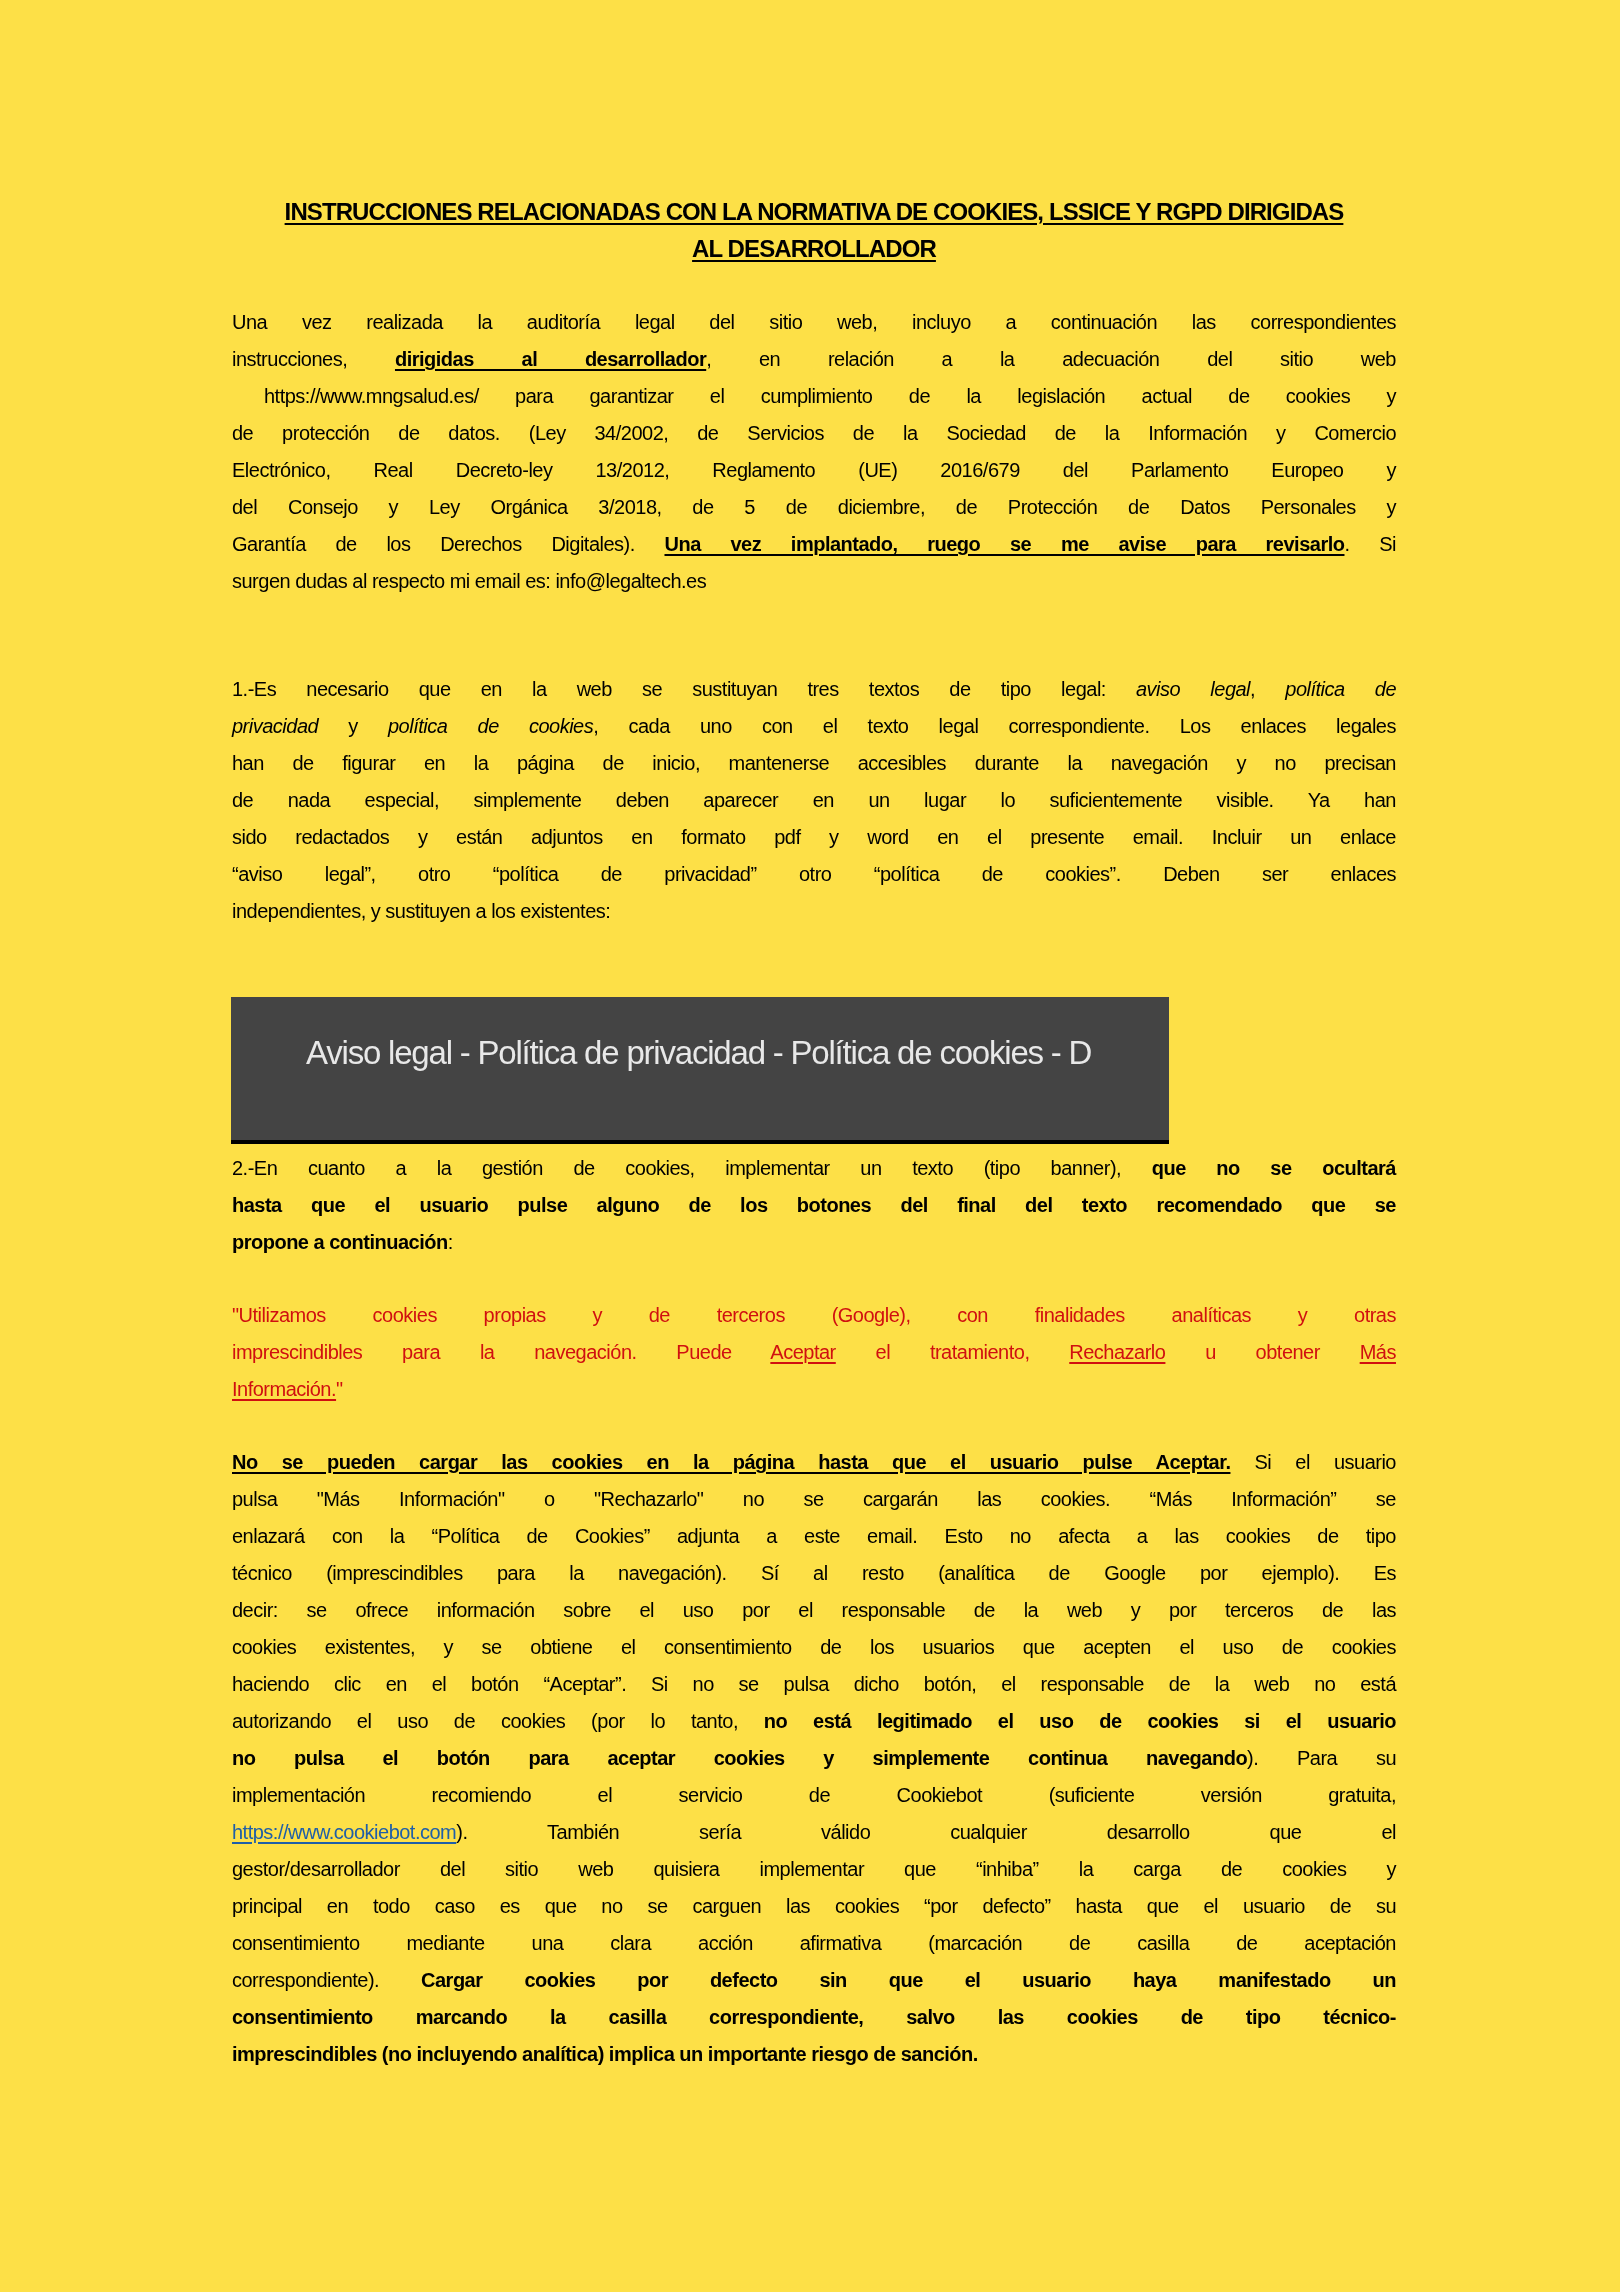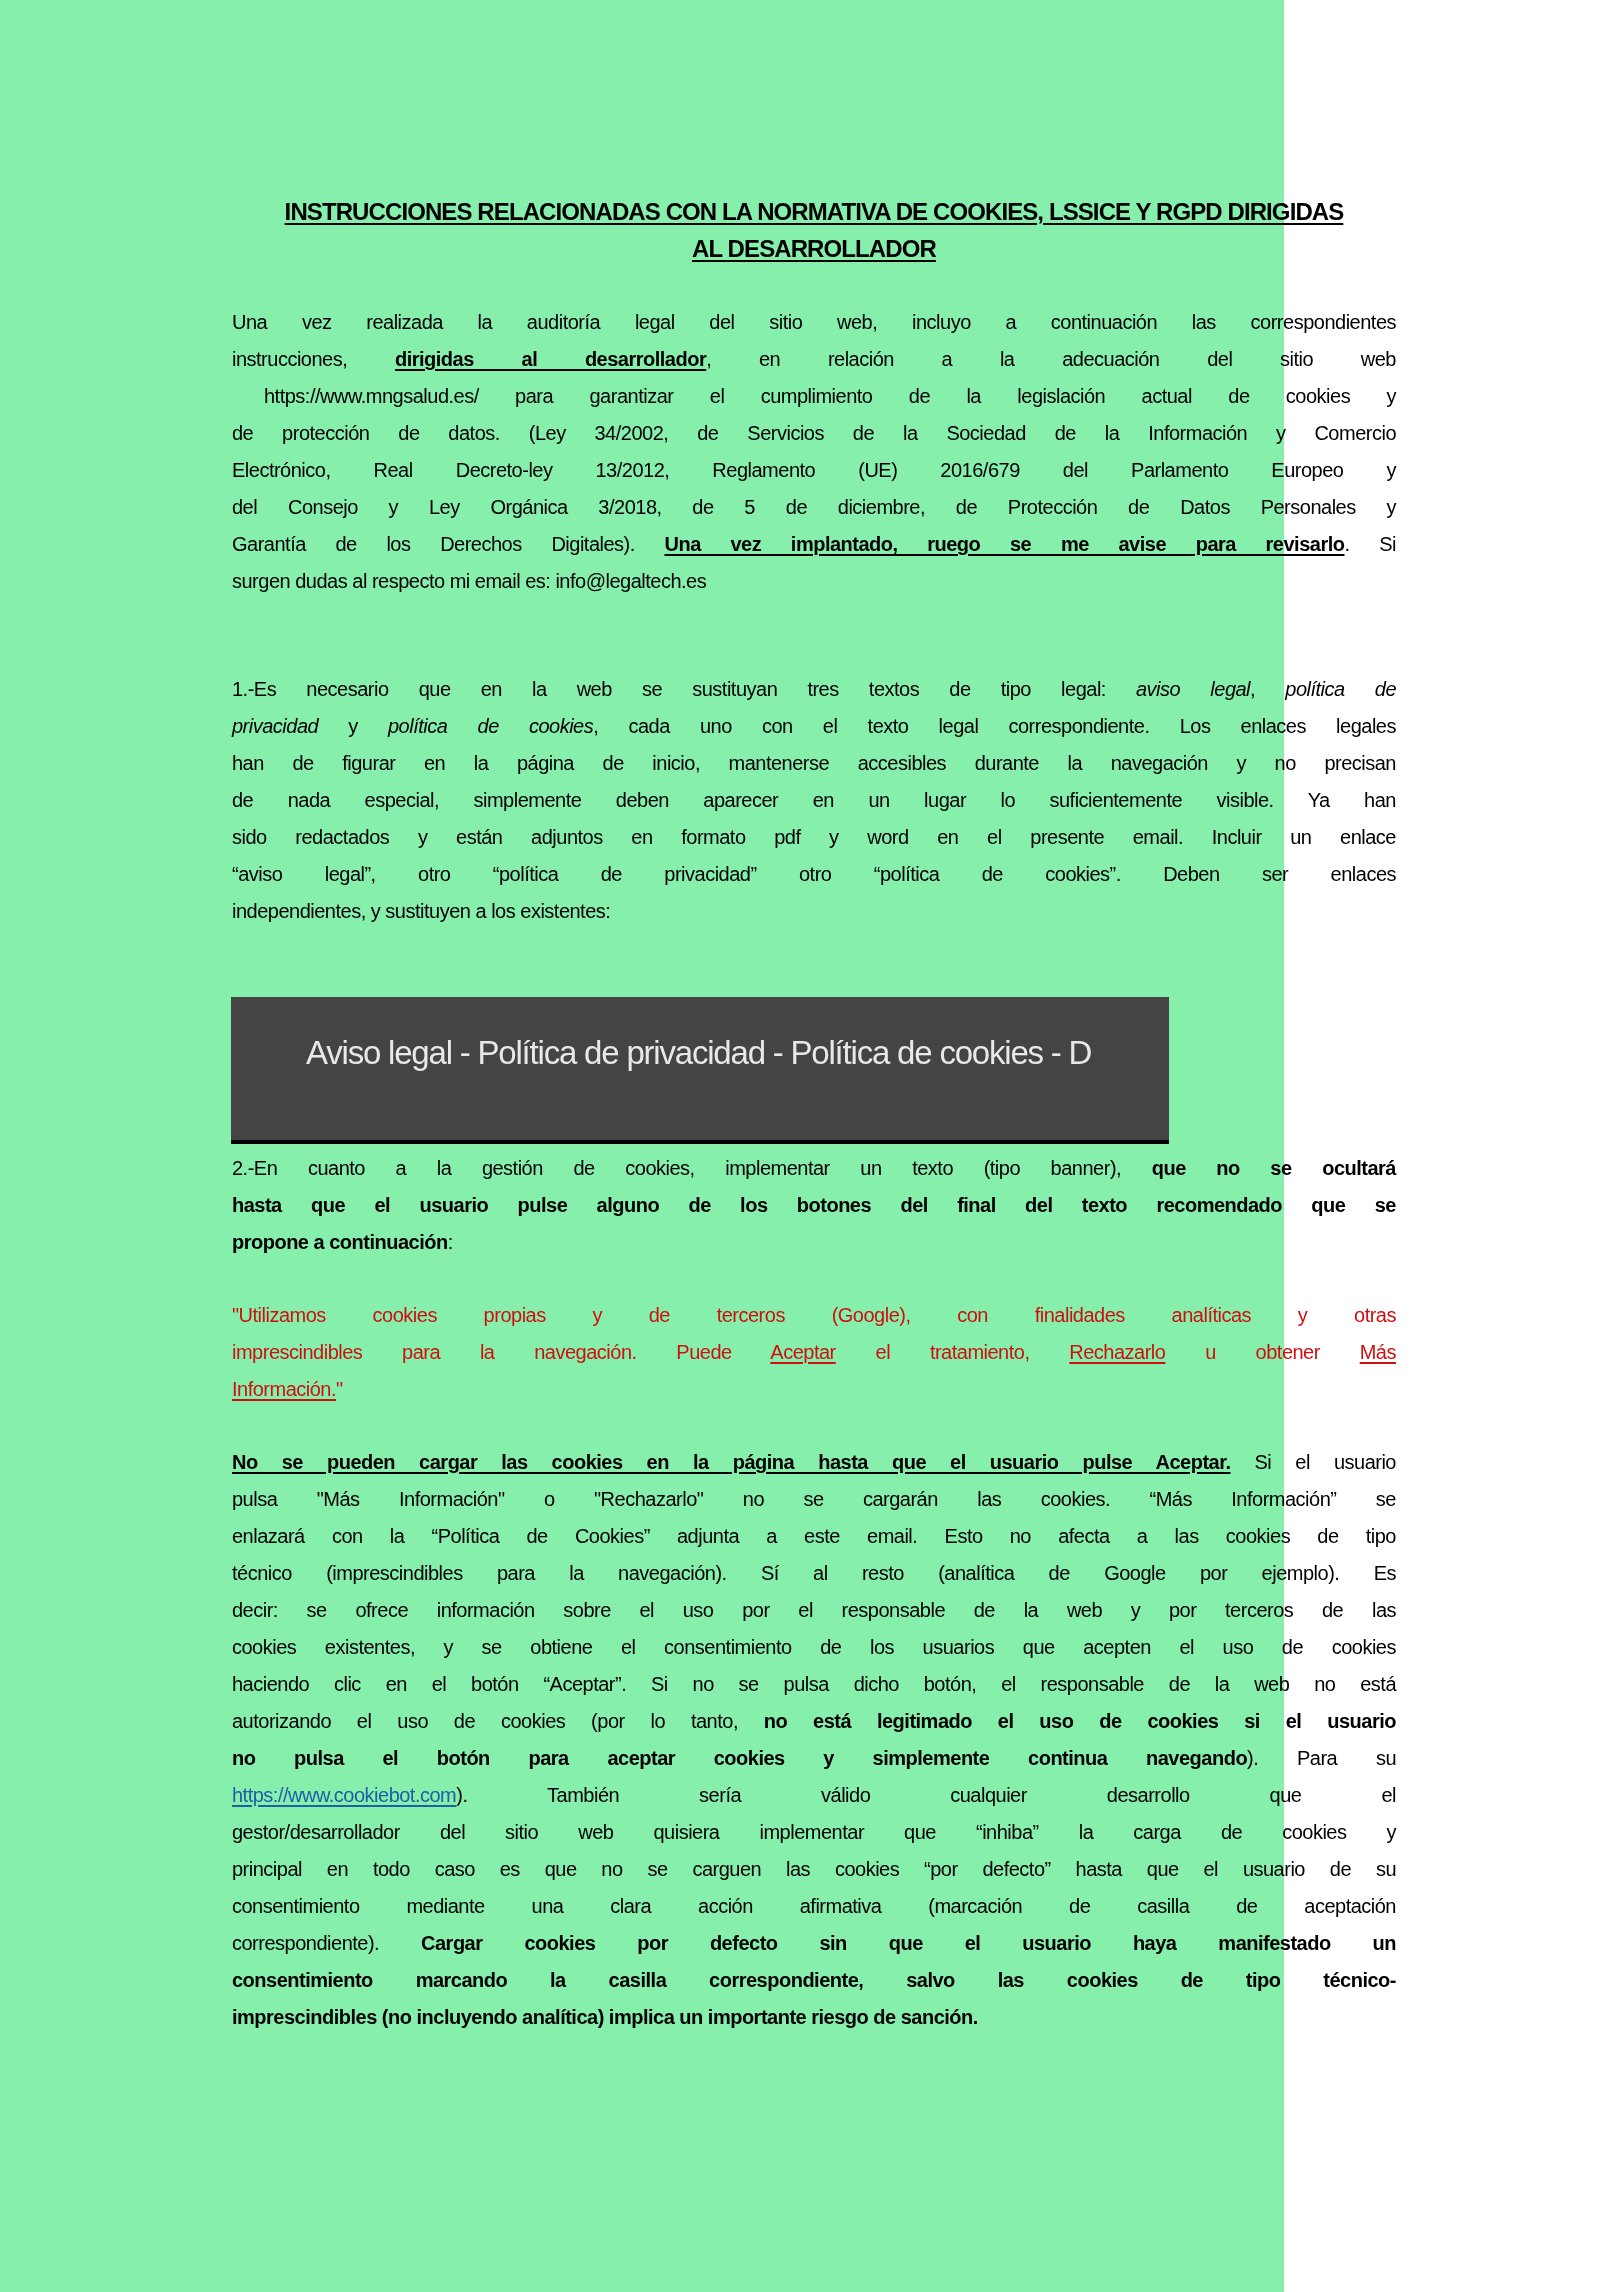--- a/index.html
+++ b/index.html
@@ -1,18 +1,18 @@
 <!DOCTYPE html>
 <html><head>
 <meta charset="utf-8">
 <style>
   html, body { margin: 0; padding: 0; background: #ffffff; }
   body { width: 1620px; height: 2293px; position: relative; overflow: hidden;
          font-family: "Liberation Sans", sans-serif; color: #000; }
-  .page { position: absolute; left: 0; top: 0; width: 1284px; height: 2293px; background: #86efac; }
+  .page { position: absolute; left: 0; top: 0; width: 1620px; height: 2293px; background: #fde047; }
   .block { position: absolute; left: 232px; width: 1164px; }
   .line { height: 37px; line-height: 37px; font-size: 20px; white-space: nowrap;
           overflow: visible; letter-spacing: -0.5px; word-spacing: 0px; }
   .line.j { text-align: justify; text-align-last: justify; white-space: normal; }
   .line.c { text-align: center; }
   .b { font-weight: bold; }
   .i { font-style: italic; }
   .u { text-decoration: underline; text-underline-offset: 2.9px; text-decoration-thickness: 2px; }
   .red { color: #d01010; }
   .link { color: #1f5fa8; text-decoration: underline; text-underline-offset: 2.9px; }
@@ -73,20 +73,21 @@
   <div class="block" style="top:1444px;">
     <div class="line j" style="white-space: normal;"><span class="b u">No se pueden cargar las cookies en la página hasta que el usuario pulse Aceptar.</span> <span> Si el usuario</span></div>
     <div class="line j" style="white-space: normal;"><span>pulsa "Más Información" o "Rechazarlo" no se cargarán las cookies. “Más Información” se</span></div>
     <div class="line j" style="white-space: normal;"><span>enlazará con la “Política de Cookies” adjunta a este email. Esto no afecta a las cookies de tipo</span></div>
     <div class="line j" style="white-space: normal;"><span>técnico (imprescindibles para la navegación). Sí al resto (analítica de Google por ejemplo). Es</span></div>
     <div class="line j" style="white-space: normal;"><span>decir: se ofrece información sobre el uso por el responsable de la web y por terceros de las</span></div>
     <div class="line j" style="white-space: normal;"><span>cookies existentes, y se obtiene el consentimiento de los usuarios que acepten el uso de cookies</span></div>
     <div class="line j" style="white-space: normal;"><span>haciendo clic en el botón “Aceptar”. Si no se pulsa dicho botón, el responsable de la web no está</span></div>
     <div class="line j" style="white-space: normal;"><span>autorizando el uso de cookies (por lo tanto, </span> <span class="b">no está legitimado el uso de cookies si el usuario</span></div>
     <div class="line j" style="white-space: normal;"><span class="b">no pulsa el botón para aceptar cookies y simplemente continua navegando</span><span>). Para su</span></div>
+    <div class="line j" style="white-space: normal;"><span>implementación recomiendo el servicio de Cookiebot (suficiente versión gratuita,</span></div>
     <div class="line j" style="white-space: normal;"><a class="link">https://www.cookiebot.com</a><span>). También sería válido cualquier desarrollo que el</span></div>
     <div class="line j" style="white-space: normal;"><span>gestor/desarrollador del sitio web quisiera implementar que “inhiba” la carga de cookies y</span></div>
     <div class="line j" style="white-space: normal;"><span>principal en todo caso es que no se carguen las cookies “por defecto” hasta que el usuario de su</span></div>
     <div class="line j" style="white-space: normal;"><span>consentimiento mediante una clara acción afirmativa (marcación de casilla de aceptación</span></div>
     <div class="line j" style="white-space: normal;"><span>correspondiente). </span> <span class="b">Cargar cookies por defecto sin que el usuario haya manifestado un</span></div>
     <div class="line j b" style="white-space: normal;"><span>consentimiento marcando la casilla correspondiente, salvo las cookies de tipo técnico-</span></div>
     <div class="line b" style="white-space: nowrap;"><span>imprescindibles (no incluyendo analítica) implica un importante riesgo de sanción.</span></div>
   </div>
 
 </div>

